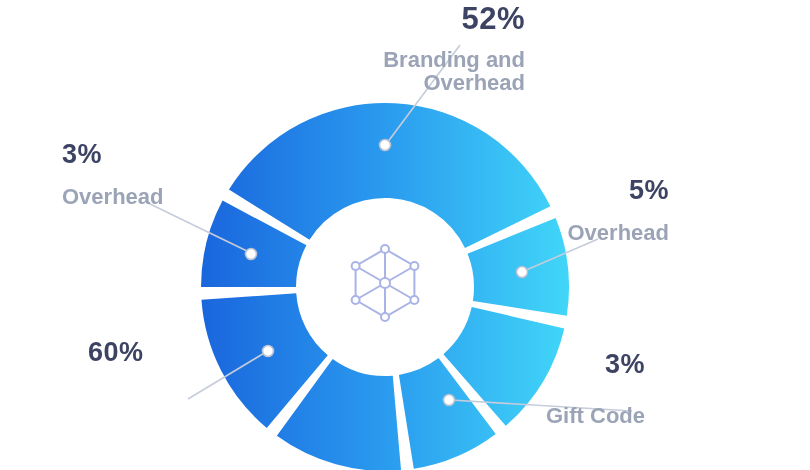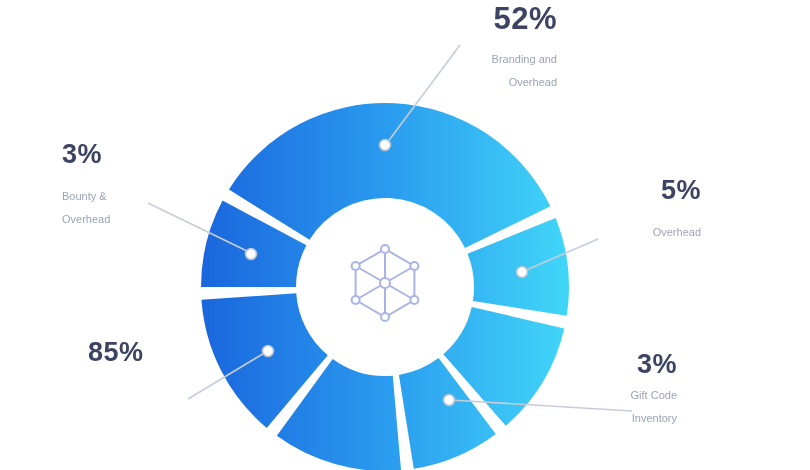--- a/index.html
+++ b/index.html
@@ -1,35 +1,34 @@
 <!DOCTYPE html>
 <html style="--pct: #3d4463; --cat: #9aa4b6;"><head>
 <meta charset="utf-8">
 <style>
   html,body{margin:0;padding:0;background:#ffffff;}
   .stage{
     position:relative;width:735px;height:470px;overflow:hidden;background:#ffffff;
     font-family:"Liberation Sans","DejaVu Sans",sans-serif;
-    padding-left:32px;
   }
   .stage svg{position:absolute;left:0;top:0;}
   .label{position:absolute;}
   .label .pct{
     font-weight:bold;color:var(--pct,#3d4463);font-size:27px;letter-spacing:.5px;line-height:1.1;
   }
   .label.big .pct{font-size:31px;}
-  .label .cat{color:var(--cat,#9aa4b6);font-size:11px;line-height:23px;margin-top:15px;}
+  .label .cat{color:var(--cat,#9aa4b6);font-size:22px;line-height:23px;margin-top:15px;font-weight:bold;}
   .label.right{text-align:right;}
   #lbl-branding{top:2px;right:210px;}
   #lbl-branding .cat{margin-top:12px;}
   #lbl-bounty{top:140px;left:62px;}
   #lbl-legal{top:176px;right:66px;}
   #lbl-it{top:338px;left:88px;}
   #lbl-gift{top:350px;right:90px;}
-  #lbl-gift .cat{margin-top:4px;}
+  #lbl-gift .cat{margin-top:24px;}
 </style>
 </head>
 <body>
 
 <div class="stage">
 
   <svg width="810" height="470" viewBox="0 0 810 470">
     <defs>
       <linearGradient id="donutGrad" gradientUnits="userSpaceOnUse" x1="201" y1="287" x2="569" y2="287">
         <stop id="gstop0" offset="0%" stop-color="#1a66dd"></stop>
@@ -86,37 +85,35 @@
     <div class="pct">52%</div>
     <div class="cat">
       <div>Branding and</div>
       <div>Overhead</div>
     </div>
   </div>
 
   <div class="label" id="lbl-bounty">
     <div class="pct">3%</div>
     <div class="cat">
-      <div>Bounty &amp;</div>
       <div>Overhead</div>
     </div>
   </div>
 
   <div class="label right" id="lbl-legal">
     <div class="pct">5%</div>
     <div class="cat">
       <div>Overhead</div>
     </div>
   </div>
 
   <div class="label" id="lbl-it">
-    <div class="pct">85%</div>
+    <div class="pct">60%</div>
   </div>
 
   <div class="label right" id="lbl-gift">
     <div class="pct">3%</div>
     <div class="cat">
       <div>Gift Code</div>
-      <div>Inventory</div>
     </div>
   </div>
 
 </div>
 
 </body></html>

